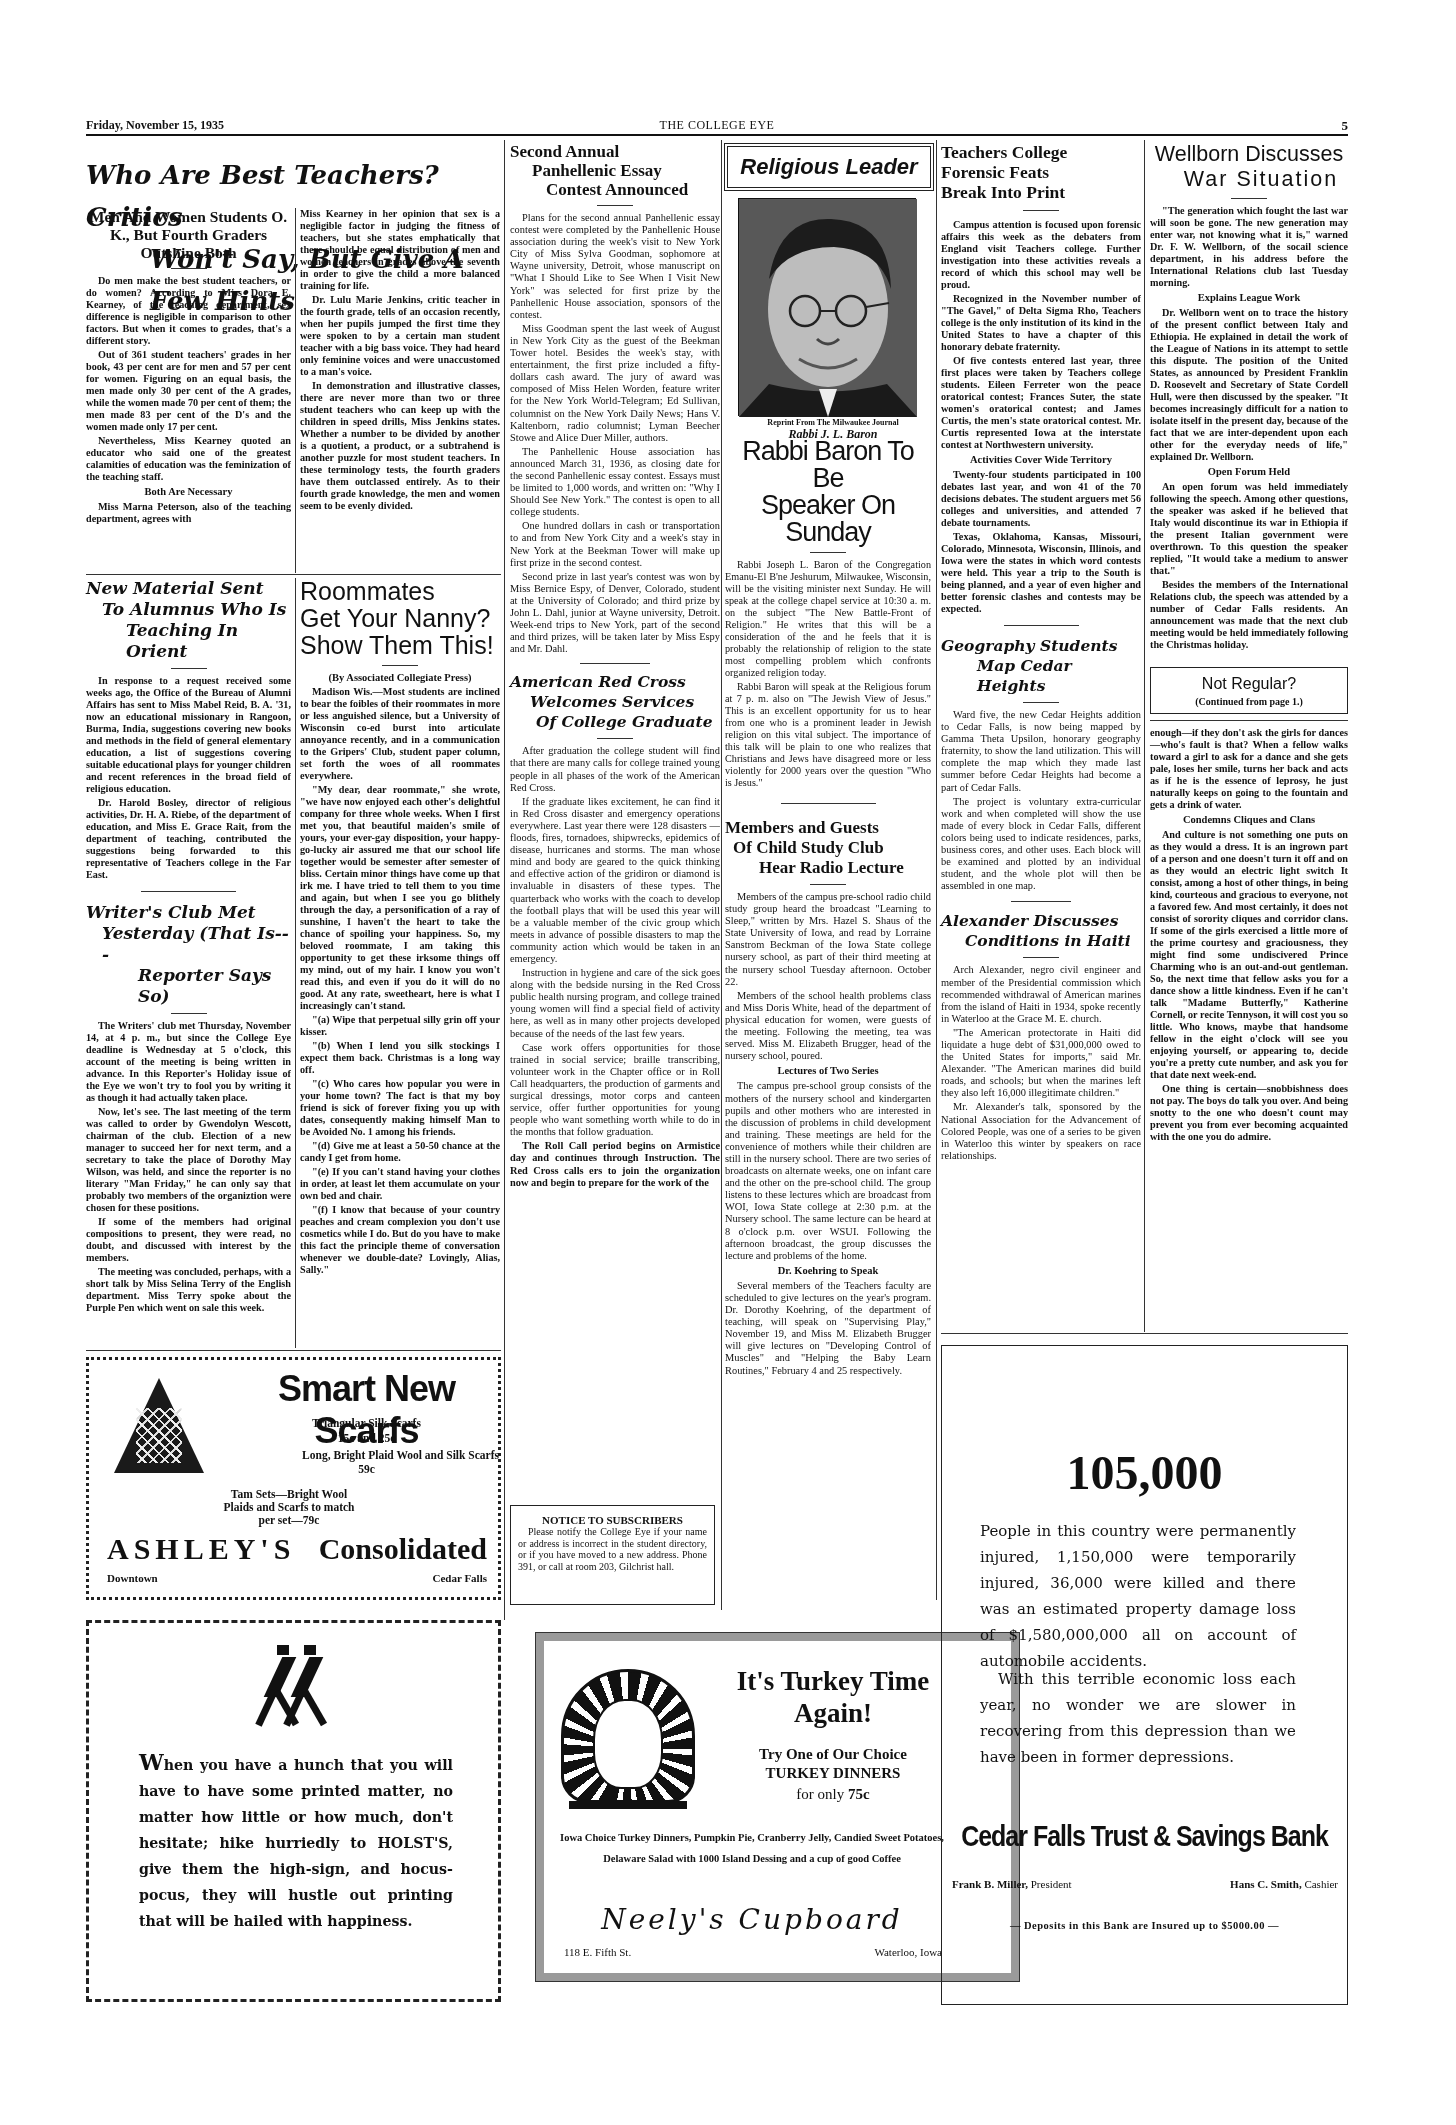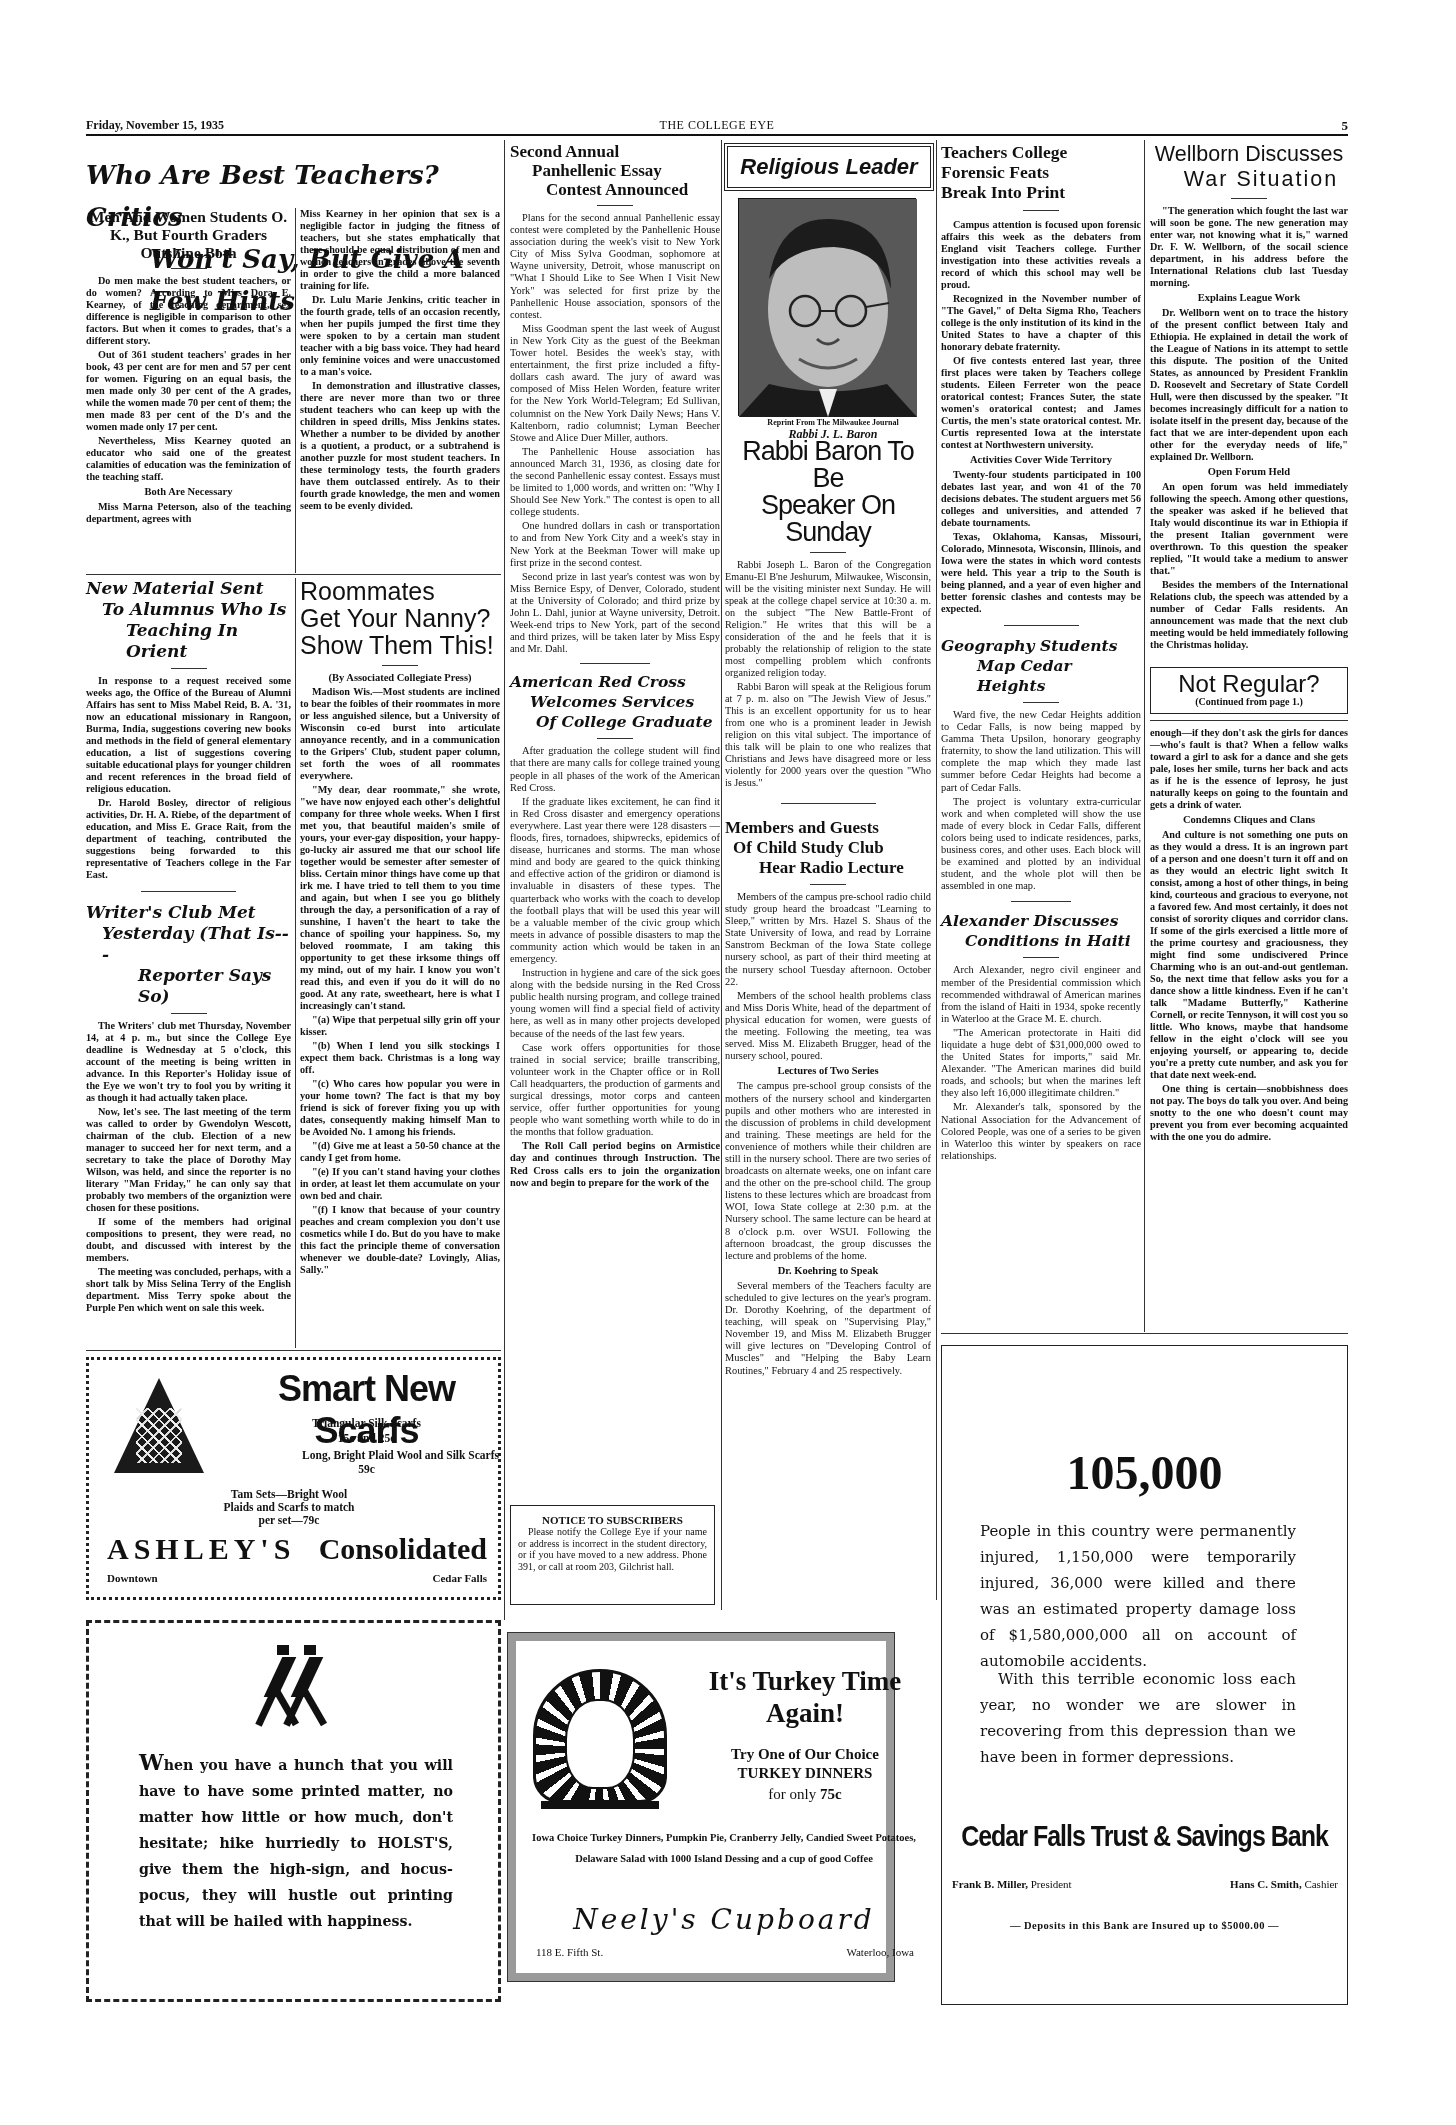--- a/index.html
+++ b/index.html
@@ -265,21 +265,21 @@
   <div class="body-text">
     <p>Members of the campus pre-school radio child study group heard the broadcast "Learning to Sleep," written by Mrs. Hazel S. Shaus of the State University of Iowa, and read by Lorraine Sanstrom Beckman of the Iowa State college nursery school, as part of their third meeting at the nursery school Tuesday afternoon. October 22.</p>
     <p>Members of the school health problems class and Miss Doris White, head of the department of physical education for women, were guests of the meeting. Following the meeting, tea was served. Miss M. Elizabeth Brugger, head of the nursery school, poured.</p>
     <div class="subhead">Lectures of Two Series</div>
     <p>The campus pre-school group consists of the mothers of the nursery school and kindergarten pupils and other mothers who are interested in the discussion of problems in child development and training. These meetings are held for the convenience of mothers while their children are still in the nursery school. There are two series of broadcasts on alternate weeks, one on infant care and the other on the pre-school child. The group listens to these lectures which are broadcast from WOI, Iowa State college at 2:30 p.m. at the Nursery school. The same lecture can be heard at 8 o'clock p.m. over WSUI. Following the afternoon broadcast, the group discusses the lecture and problems of the home.</p>
     <div class="subhead">Dr. Koehring to Speak</div>
     <p>Several members of the Teachers faculty are scheduled to give lectures on the year's program. Dr. Dorothy Koehring, of the department of teaching, will speak on "Supervising Play," November 19, and Miss M. Elizabeth Brugger will give lectures on "Developing Control of Muscles" and "Helping the Baby Learn Routines," February 4 and 25 respectively.</p>
   </div>
 </div>
 
-<div class="abs" style="left:508px; top:1633px; width:386px; height:348px; border:8px solid #9a9a9a; outline:1px solid #333;">
+<div class="abs" style="left:536px; top:1633px; width:483px; height:348px; border:8px solid #9a9a9a; outline:1px solid #333;">
   <div class="turkey-icon abs" style="left:15px; top:28px;">
     <div class="fan"></div>
     <div class="body"></div>
     <div class="base"></div>
   </div>
   <div class="abs h-bold" style="left:170px; top:24px; width:238px; text-align:center; font-size:27px; line-height:32px;">It's Turkey Time Again!</div>
   <div class="abs h-bold" style="left:170px; top:104px; width:238px; text-align:center; font-size:15px; line-height:19px;">
     <div>Try One of Our Choice</div>
     <div>TURKEY DINNERS</div>
   </div>
@@ -345,21 +345,21 @@
   <div class="sans-text">
     <p>"The generation which fought the last war will soon be gone. The new generation may enter war, not knowing what it is," warned Dr. F. W. Wellborn, of the socail science department, in his address before the International Relations club last Tuesday morning.</p>
     <div class="subhead">Explains League Work</div>
     <p>Dr. Wellborn went on to trace the history of the present conflict between Italy and Ethiopia. He explained in detail the work of the League of Nations in its attempt to settle this dispute. The position of the United States, as announced by President Franklin D. Roosevelt and Secretary of State Cordell Hull, were then discussed by the speaker. "It becomes increasingly difficult for a nation to isolate itself in the present day, because of the fact that we are inter-dependent upon each other for the everyday needs of life," explained Dr. Wellborn.</p>
     <div class="subhead">Open Forum Held</div>
     <p>An open forum was held immediately following the speech. Among other questions, the speaker was asked if he believed that Italy would discontinue its war in Ethiopia if the present Italian government were overthrown. To this question the speaker replied, "It would take a medium to answer that."</p>
     <p>Besides the members of the International Relations club, the speech was attended by a number of Cedar Falls residents. An announcement was made that the next club meeting would be held immediately following the Christmas holiday.</p>
   </div>
 
   <div style="border:1.5px solid #222; margin-top:16px; padding:4px 0 6px; text-align:center;">
-    <div class="h-sans" style="font-size:24px; line-height:24px;">Not Regular?</div>
+    <div class="h-sans" style="font-size:16px; line-height:24px;">Not Regular?</div>
     <div class="h-bold" style="font-size:10px;">(Continued from page 1.)</div>
   </div>
   <div style="height:1px; background:#333; margin:6px 0;"></div>
   <div class="sans-text">
     <p style="text-indent:0">enough—if they don't ask the girls for dances—who's fault is that? When a fellow walks toward a girl to ask for a dance and she gets pale, loses her smile, turns her back and acts as if he is the essence of leprosy, he just naturally keeps on going to the fountain and gets a drink of water.</p>
     <div class="subhead">Condemns Cliques and Clans</div>
     <p>And culture is not something one puts on as they would a dress. It is an ingrown part of a person and one doesn't turn it off and on as they would an electric light switch It consist, among a host of other things, in being kind, courteous and gracious to everyone, not a favored few. And most certainly, it does not consist of sorority cliques and corridor clans. If some of the girls exercised a little more of the prime courtesy and graciousness, they might find some undiscivered Prince Charming who is an out-and-out gentleman. So, the next time that fellow asks you for a dance show a little kindness. Even if he can't talk "Madame Butterfly," Katherine Cornell, or recite Tennyson, it will cost you so little. Who knows, maybe that handsome fellow in the eight o'clock will see you enjoying yourself, or appearing to, decide you're a pretty cute number, and ask you for that date next week-end.</p>
     <p>One thing is certain—snobbishness does not pay. The boys do talk you over. And being snotty to the one who doesn't count may prevent you from ever becoming acquainted with the one you do admire.</p>
   </div>
 </div>

